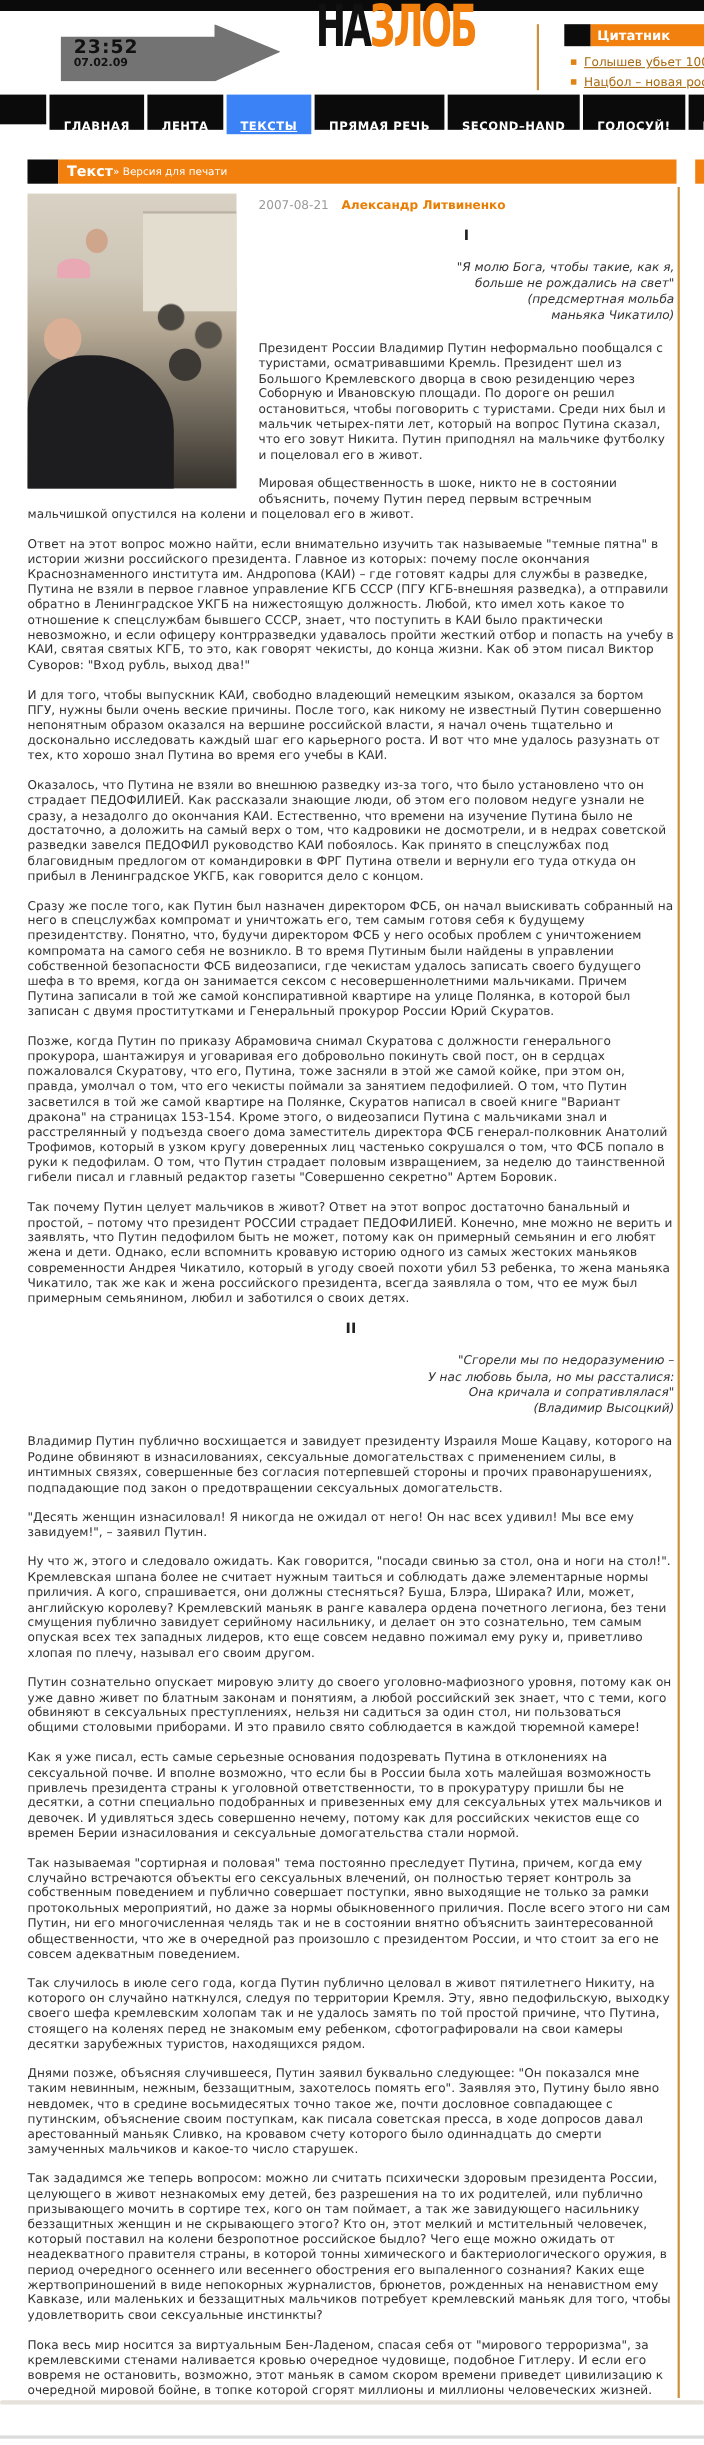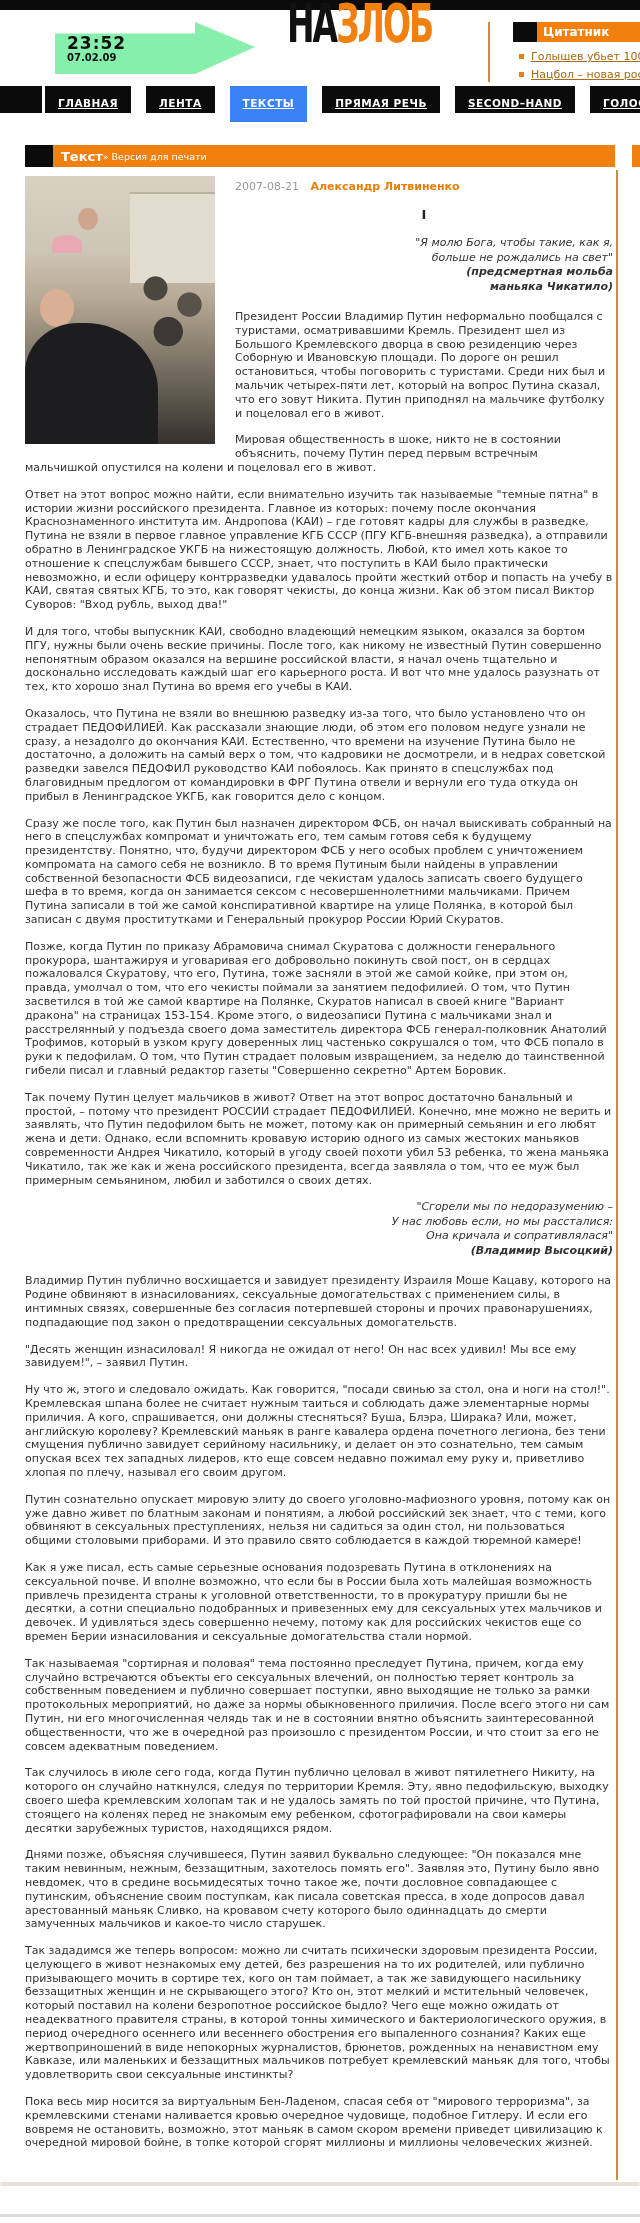--- a/index.html
+++ b/index.html
@@ -5,21 +5,21 @@
   * { margin:0; padding:0; box-sizing:border-box; }
   html,body { background:#ffffff; }
   body { font-family:"DejaVu Sans", sans-serif; }
   .page { position:relative; width:640px; height:2223px; margin:0 auto; background:#fff; overflow:hidden; }
 
   
   .topbar { position:absolute; left:0; top:0; width:640px; height:10px; background:#0b0b0b; }
 
   
   .header { position:absolute; left:0; top:10px; width:640px; height:76px; background:#fff; }
-  .clock-arrow { position:absolute; left:55px; top:12px; width:200px; height:52px; background:#86efac;
+  .clock-arrow { position:absolute; left:55px; top:12px; width:200px; height:52px; background:#737373;
     clip-path:polygon(0 22%, 70% 22%, 70% 0, 100% 48%, 70% 100%, 0 100%); padding:12px 0 0 12px; }
   .clock-time { font-size:17px; font-weight:bold; color:#111; letter-spacing:1px; line-height:18px; }
   .clock-date { font-size:10px; font-weight:bold; color:#111; }
   .logo { position:absolute; left:287px; top:8px; width:145px; height:62px; overflow:hidden;
     font-weight:bold; font-size:33px; letter-spacing:-2px; transform:scaleY(1.6); transform-origin:center 70%; white-space:nowrap; }
   .logo .lg-b { color:#111; }
   .logo .lg-o { color:#F1800F; }
   .hdr-divider { position:absolute; left:488px; top:12px; width:2px; height:60px; background:#C9913B; }
 
   .quote-block { position:absolute; left:513px; top:12px; width:220px; }
@@ -28,21 +28,21 @@
   .quote-title-bar { flex:1; background:#F1800F; color:#fff; font-weight:bold; font-size:12px; line-height:20px; padding-left:6px; }
   .quote-links { list-style:none; margin-top:8px; }
   .quote-links li { display:flex; align-items:center; margin:0 0 5px 0; white-space:nowrap; }
   .quote-bullet { width:5px; height:5px; background:#E08214; margin:0 7px 0 6px; flex:none; }
   .quote-links a { font-size:11px; color:#A86A12; text-decoration:underline; }
 
   
   .nav { position:absolute; left:0; top:86px; width:640px; height:27px; background:#fff; display:flex; }
   .nav-stub { background:#0b0b0b; width:42px; height:27px; margin-right:3px; flex:none; }
   .nav-item { background:#0b0b0b; color:#fff; font-size:10.5px; font-weight:bold; letter-spacing:0.5px;
-    line-height:27px; padding:4px 13px; margin-right:15px; white-space:nowrap; flex:none; text-transform:uppercase; }
+    line-height:27px; padding:16px 13px; margin-right:3px; white-space:nowrap; flex:none; text-transform:uppercase; }
   .nav-item.active { background:#3b82f6; height:36px; }
   .nav-tail { background:#0b0b0b; flex:1; height:27px; position:relative; }
 
   
   .section-bar { position:absolute; left:25px; top:145px; width:590px; height:22px; display:flex; }
   .sb-sq { width:28px; height:22px; background:#0b0b0b; flex:none; }
   .sb-bar { flex:1; background:#F1800F; color:#fff; display:flex; align-items:center; justify-content:flex-start; padding:0 8px; }
   .sb-label { font-weight:bold; font-size:13px; }
   .sb-print { font-size:9.5px; color:#fff; text-decoration:none; }
   .sidebar-bar-stub { position:absolute; left:632px; top:145px; width:8px; height:22px; background:#F1800F; }
@@ -64,21 +64,21 @@
                radial-gradient(circle at 70% 45%, #57524a 14%, transparent 15%),
                radial-gradient(circle at 45% 70%, #3c3934 16%, transparent 17%); }
 
   .meta { font-size:11px; margin:4px 0 6px 0; }
   .meta-date { color:#9a9a9a; margin-right:8px;text-align:right; }
   .meta-author { color:#E87E04; font-weight:bold; text-decoration:none; }
   h1.title { font-size:20px; color:#161616; margin:0 0 10px 0; letter-spacing:0; }
 
   .marker { text-align:center; font-weight:bold; font-size:13px; margin:14px 0 14px 0; color:#222; }
   .epigraph { text-align:right; font-style:italic; font-size:11px; line-height:14.5px; margin:0 0 16px 0; color:#333; }
-  .epigraph .attr { font-weight:bold; }
+  .epigraph .attr { font-weight:normal; }
   .article p { font-size:11px; line-height:13.8px; margin:0 0 13px 0; text-align:left; }
 
   
   .footer-band1 { position:absolute; left:0; top:2182px; width:640px; height:4px; background:#e6e2da; border-radius:3px; }
   .footer-band2 { position:absolute; left:0; top:2214px; width:640px; height:3px; background:#dcdcdc; }
 </style>
 </head>
 <body>
 
 <div class="page">
@@ -162,23 +162,24 @@
           <div class="attr">маньяка Чикатило)</div>
         </div>
         <p>Президент России Владимир Путин неформально пообщался с туристами, осматривавшими Кремль. Президент шел из Большого Кремлевского дворца в свою резиденцию через Соборную и Ивановскую площади. По дороге он решил остановиться, чтобы поговорить с туристами. Среди них был и мальчик четырех-пяти лет, который на вопрос Путина сказал, что его зовут Никита. Путин приподнял на мальчике футболку и поцеловал его в живот.</p>
         <p>Мировая общественность в шоке, никто не в состоянии объяснить, почему Путин перед первым встречным мальчишкой опустился на колени и поцеловал его в живот.</p>
         <p>Ответ на этот вопрос можно найти, если внимательно изучить так называемые "темные пятна" в истории жизни российского президента. Главное из которых: почему после окончания Краснознаменного института им. Андропова (КАИ) – где готовят кадры для службы в разведке, Путина не взяли в первое главное управление КГБ СССР (ПГУ КГБ-внешняя разведка), а отправили обратно в Ленинградское УКГБ на нижестоящую должность. Любой, кто имел хоть какое то отношение к спецслужбам бывшего СССР, знает, что поступить в КАИ было практически невозможно, и если офицеру контрразведки удавалось пройти жесткий отбор и попасть на учебу в КАИ, святая святых КГБ, то это, как говорят чекисты, до конца жизни. Как об этом писал Виктор Суворов: "Вход рубль, выход два!"</p>
         <p>И для того, чтобы выпускник КАИ, свободно владеющий немецким языком, оказался за бортом ПГУ, нужны были очень веские причины. После того, как никому не известный Путин совершенно непонятным образом оказался на вершине российской власти, я начал очень тщательно и досконально исследовать каждый шаг его карьерного роста. И вот что мне удалось разузнать от тех, кто хорошо знал Путина во время его учебы в КАИ.</p>
         <p>Оказалось, что Путина не взяли во внешнюю разведку из-за того, что было установлено что он страдает ПЕДОФИЛИЕЙ. Как рассказали знающие люди, об этом его половом недуге узнали не сразу, а незадолго до окончания КАИ. Естественно, что времени на изучение Путина было не достаточно, а доложить на самый верх о том, что кадровики не досмотрели, и в недрах советской разведки завелся ПЕДОФИЛ руководство КАИ побоялось. Как принято в спецслужбах под благовидным предлогом от командировки в ФРГ Путина отвели и вернули его туда откуда он прибыл в Ленинградское УКГБ, как говорится дело с концом.</p>
         <p>Сразу же после того, как Путин был назначен директором ФСБ, он начал выискивать собранный на него в спецслужбах компромат и уничтожать его, тем самым готовя себя к будущему президентству. Понятно, что, будучи директором ФСБ у него особых проблем с уничтожением компромата на самого себя не возникло. В то время Путиным были найдены в управлении собственной безопасности ФСБ видеозаписи, где чекистам удалось записать своего будущего шефа в то время, когда он занимается сексом с несовершеннолетними мальчиками. Причем Путина записали в той же самой конспиративной квартире на улице Полянка, в которой был записан с двумя проститутками и Генеральный прокурор России Юрий Скуратов.</p>
         <p>Позже, когда Путин по приказу Абрамовича снимал Скуратова с должности генерального прокурора, шантажируя и уговаривая его добровольно покинуть свой пост, он в сердцах пожаловался Скуратову, что его, Путина, тоже засняли в этой же самой койке, при этом он, правда, умолчал о том, что его чекисты поймали за занятием педофилией. О том, что Путин засветился в той же самой квартире на Полянке, Скуратов написал в своей книге "Вариант дракона" на страницах 153-154. Кроме этого, о видеозаписи Путина с мальчиками знал и расстрелянный у подъезда своего дома заместитель директора ФСБ генерал-полковник Анатолий Трофимов, который в узком кругу доверенных лиц частенько сокрушался о том, что ФСБ попало в руки к педофилам. О том, что Путин страдает половым извращением, за неделю до таинственной гибели писал и главный редактор газеты "Совершенно секретно" Артем Боровик.</p>
         <p>Так почему Путин целует мальчиков в живот? Ответ на этот вопрос достаточно банальный и простой, – потому что президент РОССИИ страдает ПЕДОФИЛИЕЙ. Конечно, мне можно не верить и заявлять, что Путин педофилом быть не может, потому как он примерный семьянин и его любят жена и дети. Однако, если вспомнить кровавую историю одного из самых жестоких маньяков современности Андрея Чикатило, который в угоду своей похоти убил 53 ребенка, то жена маньяка Чикатило, так же как и жена российского президента, всегда заявляла о том, что ее муж был примерным семьянином, любил и заботился о своих детях.</p>
+        <div class="marker">II</div>
         <div class="epigraph">
           <div>"Сгорели мы по недоразумению –</div>
-          <div>У нас любовь если, но мы рассталися:</div>
+          <div>У нас любовь была, но мы рассталися:</div>
           <div>Она кричала и сопративлялася"</div>
           <div class="attr">(Владимир Высоцкий)</div>
         </div>
         <p>Владимир Путин публично восхищается и завидует президенту Израиля Моше Кацаву, которого на Родине обвиняют в изнасилованиях, сексуальные домогательствах с применением силы, в интимных связях, совершенные без согласия потерпевшей стороны и прочих правонарушениях, подпадающие под закон о предотвращении сексуальных домогательств.</p>
         <p>"Десять женщин изнасиловал! Я никогда не ожидал от него! Он нас всех удивил! Мы все ему завидуем!", – заявил Путин.</p>
         <p>Ну что ж, этого и следовало ожидать. Как говорится, "посади свинью за стол, она и ноги на стол!". Кремлевская шпана более не считает нужным таиться и соблюдать даже элементарные нормы приличия. А кого, спрашивается, они должны стесняться? Буша, Блэра, Ширака? Или, может, английскую королеву? Кремлевский маньяк в ранге кавалера ордена почетного легиона, без тени смущения публично завидует серийному насильнику, и делает он это сознательно, тем самым опуская всех тех западных лидеров, кто еще совсем недавно пожимал ему руку и, приветливо хлопая по плечу, называл его своим другом.</p>
         <p>Путин сознательно опускает мировую элиту до своего уголовно-мафиозного уровня, потому как он уже давно живет по блатным законам и понятиям, а любой российский зек знает, что с теми, кого обвиняют в сексуальных преступлениях, нельзя ни садиться за один стол, ни пользоваться общими столовыми приборами. И это правило свято соблюдается в каждой тюремной камере!</p>
         <p>Как я уже писал, есть самые серьезные основания подозревать Путина в отклонениях на сексуальной почве. И вполне возможно, что если бы в России была хоть малейшая возможность привлечь президента страны к уголовной ответственности, то в прокуратуру пришли бы не десятки, а сотни специально подобранных и привезенных ему для сексуальных утех мальчиков и девочек. И удивляться здесь совершенно нечему, потому как для российских чекистов еще со времен Берии изнасилования и сексуальные домогательства стали нормой.</p>
         <p>Так называемая "сортирная и половая" тема постоянно преследует Путина, причем, когда ему случайно встречаются объекты его сексуальных влечений, он полностью теряет контроль за собственным поведением и публично совершает поступки, явно выходящие не только за рамки протокольных мероприятий, но даже за нормы обыкновенного приличия. После всего этого ни сам Путин, ни его многочисленная челядь так и не в состоянии внятно объяснить заинтересованной общественности, что же в очередной раз произошло с президентом России, и что стоит за его не совсем адекватным поведением.</p>
         <p>Так случилось в июле сего года, когда Путин публично целовал в живот пятилетнего Никиту, на которого он случайно наткнулся, следуя по территории Кремля. Эту, явно педофильскую, выходку своего шефа кремлевским холопам так и не удалось замять по той простой причине, что Путина, стоящего на коленях перед не знакомым ему ребенком, сфотографировали на свои камеры десятки зарубежных туристов, находящихся рядом.</p>

